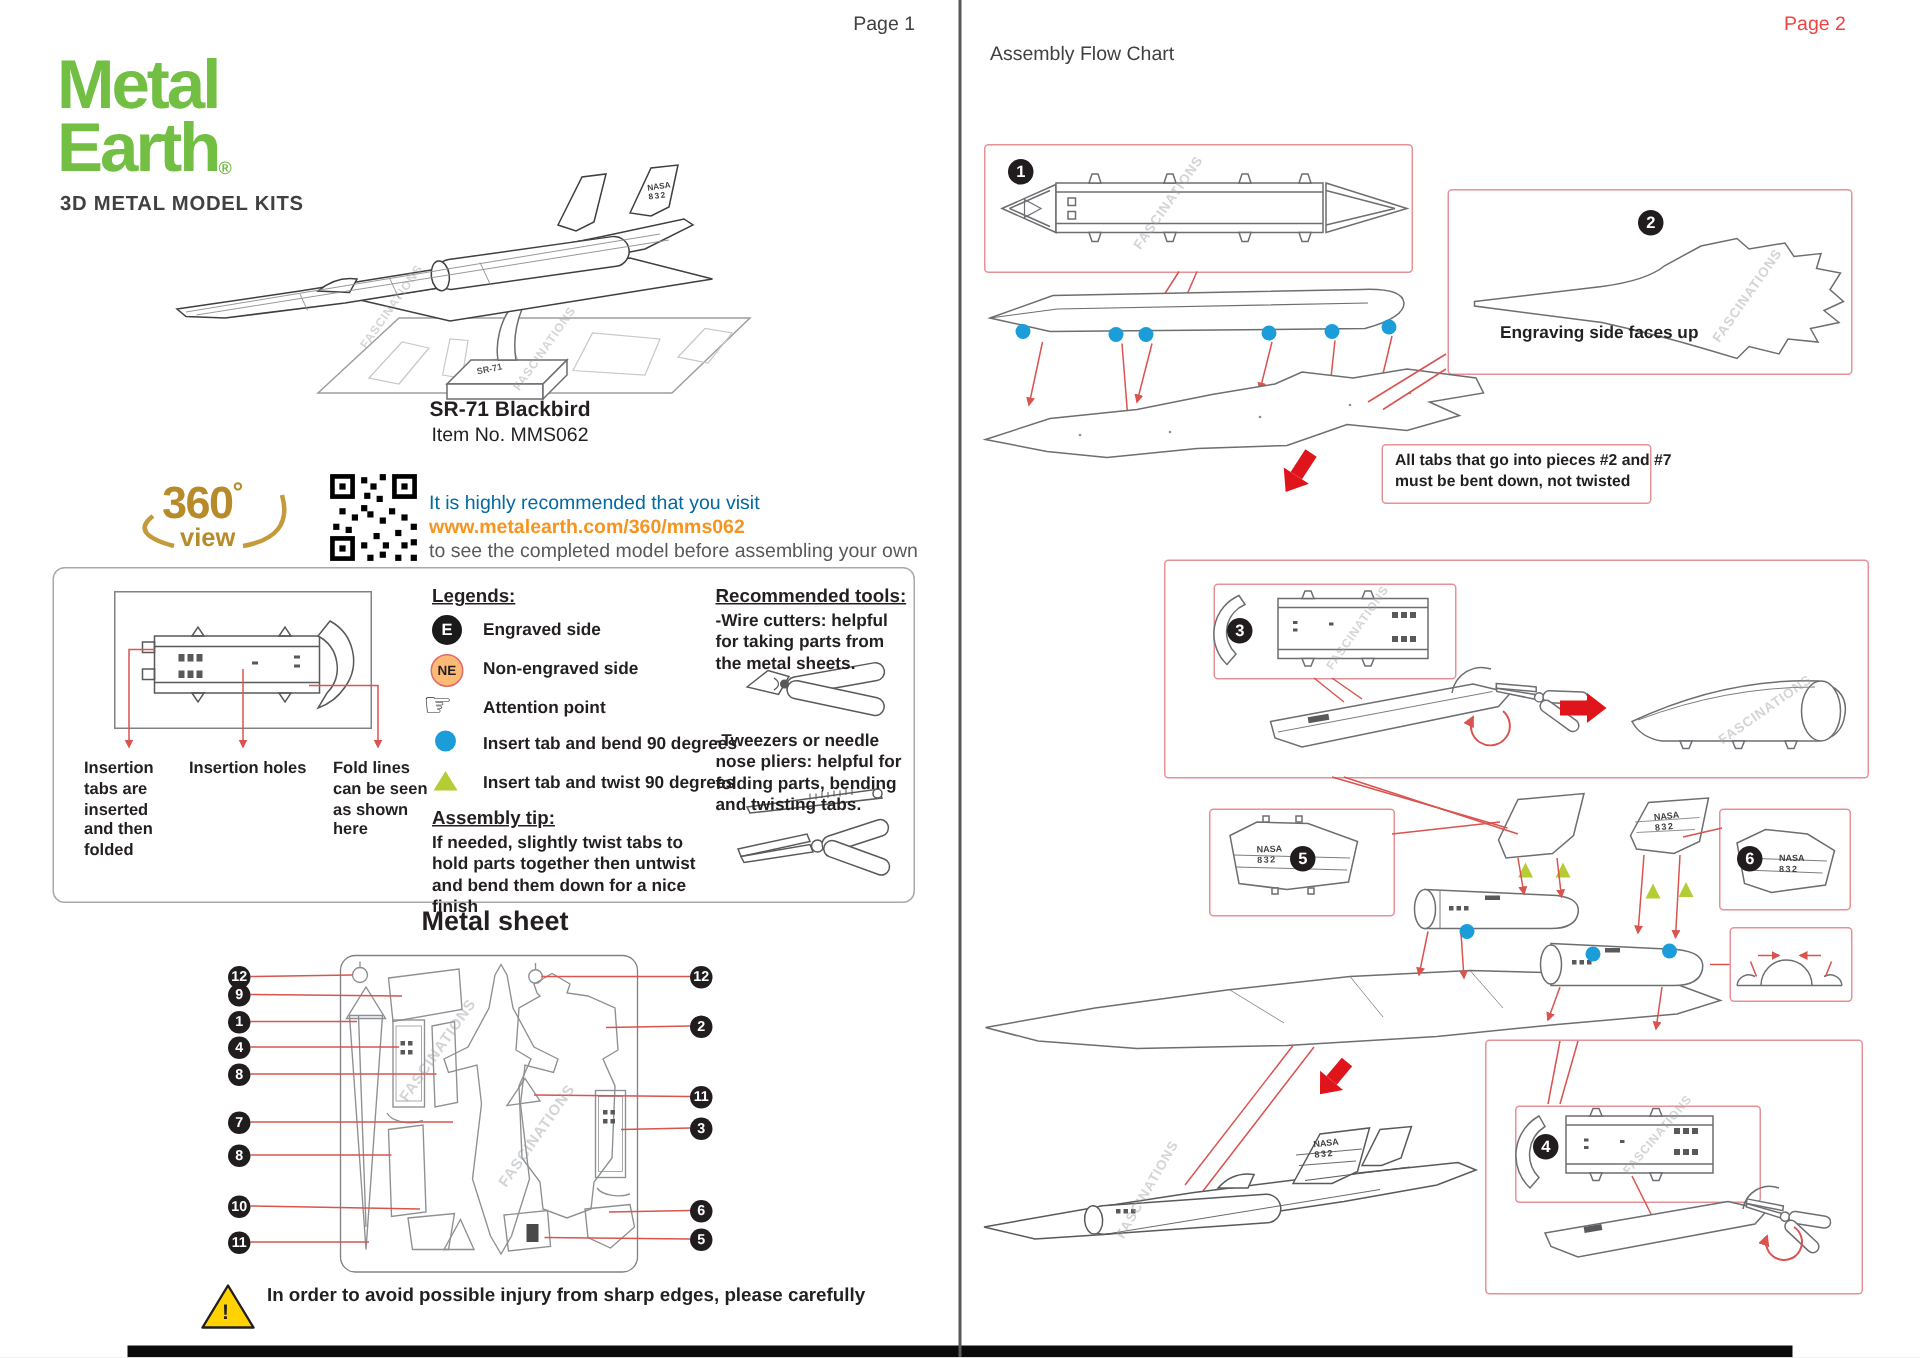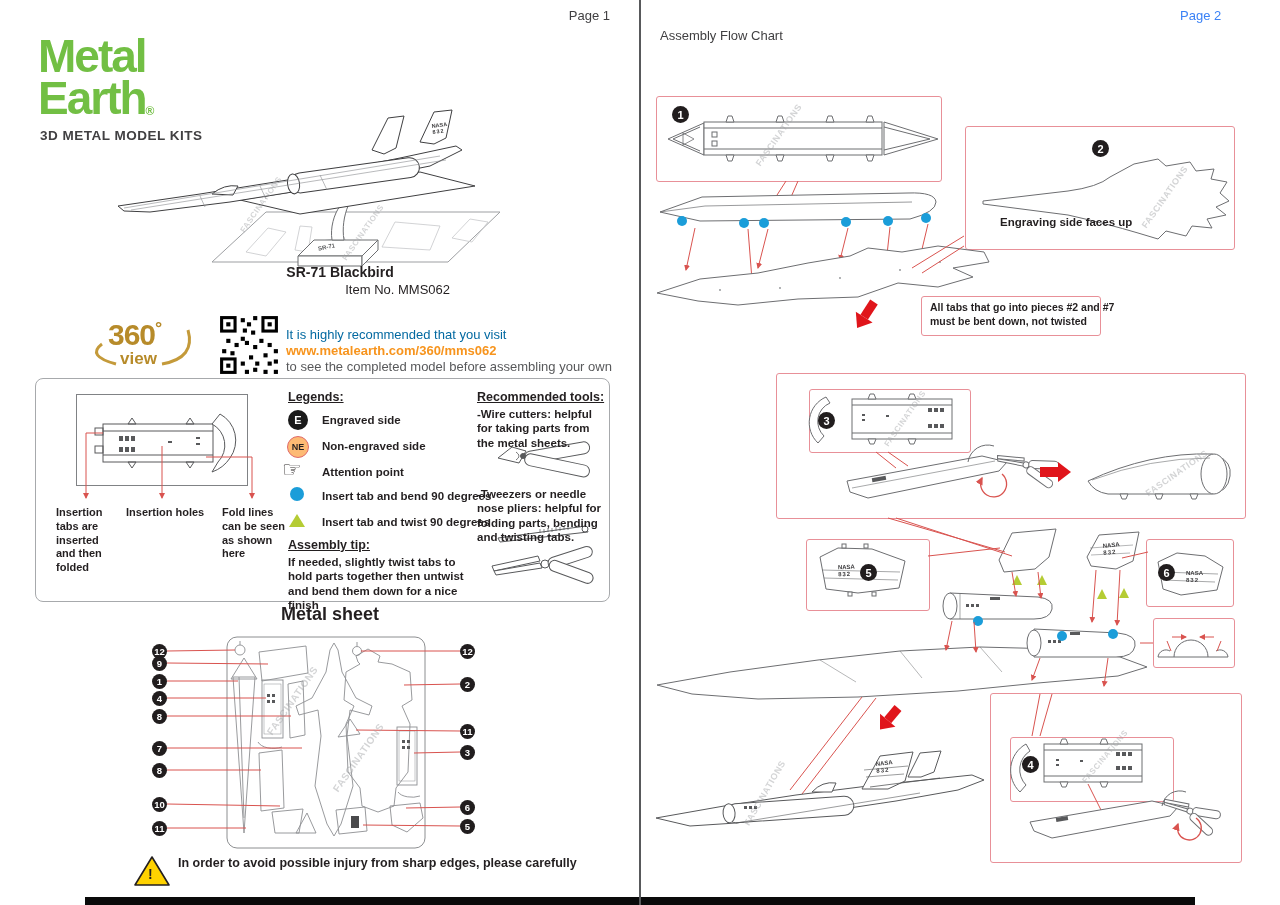--- a/index.html
+++ b/index.html
@@ -466,21 +466,21 @@
 
   <div class="txt" style="left:540px;top:8px;width:70px;text-align:right;font-size:13px;color:#414042">Page 1</div>
 
   <div class="txt logo-line" style="left:38px;top:36px">Metal</div>
   <div class="txt" style="left:38px;top:78px">
     <span class="logo-line">Earth</span><span style="color:#72bf44;font-size:12px;font-weight:bold;vertical-align:bottom">®</span>
   </div>
   <div class="txt" style="left:40px;top:128px;font-size:13.5px;font-weight:bold;color:#414042;letter-spacing:.5px">3D METAL MODEL KITS</div>
 
   <div class="txt" style="left:230px;top:264px;width:220px;text-align:center;font-size:14px;font-weight:600">SR-71 Blackbird</div>
-  <div class="txt" style="left:230px;top:282px;width:220px;text-align:right;font-size:13px;font-weight:500">Item No. MMS062</div>
+  <div class="txt" style="left:230px;top:282px;width:220px;text-align:center;font-size:13px;font-weight:500">Item No. MMS062</div>
 
   <div class="txt" style="left:318px;top:244px;font-size:6px;transform:rotate(-12deg);color:#58595b;font-weight:bold">SR-71</div>
 
   <div class="abs" style="left:86px;top:318px;width:112px;height:54px;z-index:2">
     <svg width="112" height="54" style="position:absolute;left:0;top:0">
       <path d="M16,26 Q0,38 30,46" stroke="#c49a3a" stroke-width="3" fill="none"></path>
       <path d="M76,46 Q110,40 102,12" stroke="#c49a3a" stroke-width="3" fill="none"></path>
     </svg>
     <div class="abs gold" style="left:22px;top:0;font-size:30px;letter-spacing:-1px">
       <span>360</span><sup>°</sup>
@@ -581,21 +581,21 @@
   <div class="circle" style="left:460px;top:819px">5</div>
 
   <div class="txt" style="left:148px;top:866px;font-size:14px;font-weight:bold">!</div>
   <div class="txt" style="left:178px;top:856px;width:400px;font-size:12.5px;font-weight:600">In order to avoid possible injury from sharp edges, please carefully</div>
 
   <span class="wm" style="left:228px;top:200px;font-size:8px">FASCINATIONS</span>
   <span class="wm" style="left:330px;top:228px;font-size:8px">FASCINATIONS</span>
   <span class="wm" style="left:252px;top:695px;font-size:10px">FASCINATIONS</span>
   <span class="wm" style="left:318px;top:752px;font-size:10px">FASCINATIONS</span>
 
-  <div class="txt" style="left:1180px;top:8px;width:60px;text-align:left;font-size:13px;color:#3b82f6">Page 2</div>
+  <div class="txt" style="left:1180px;top:8px;width:60px;text-align:center;font-size:13px;color:#ef4444">Page 2</div>
   <div class="txt" style="left:660px;top:28px;font-size:13px;color:#414042">Assembly Flow Chart</div>
 
   <div class="circle lg" style="left:672px;top:106px">1</div>
   <div class="circle lg" style="left:1092px;top:140px">2</div>
   <div class="circle lg" style="left:818px;top:412px">3</div>
   <div class="circle lg" style="left:860px;top:564px">5</div>
   <div class="circle lg" style="left:1158px;top:564px">6</div>
   <div class="circle lg" style="left:1022px;top:756px">4</div>
 
   <div class="txt legend-row-label" style="left:1000px;top:216px">Engraving side faces up</div>

